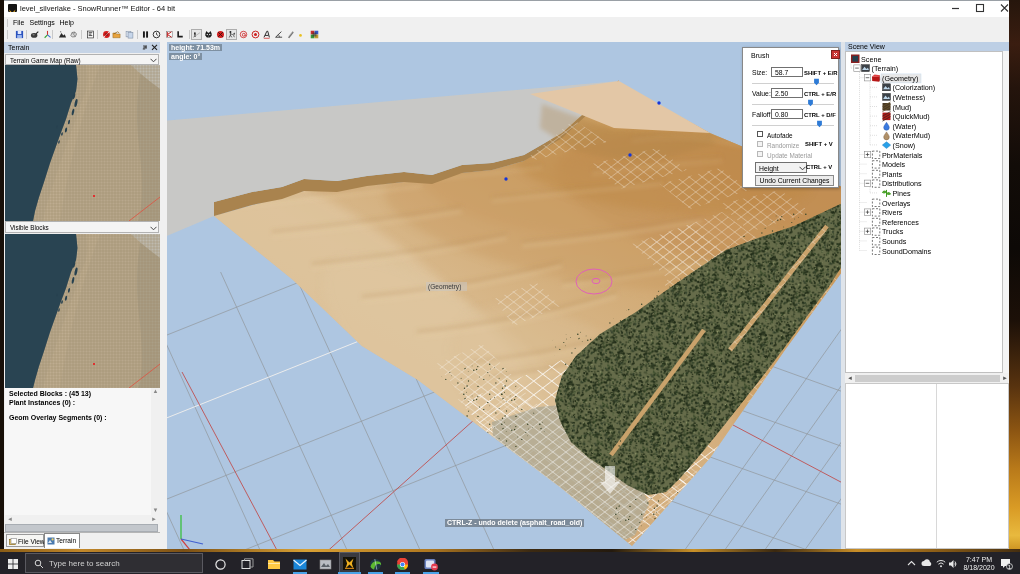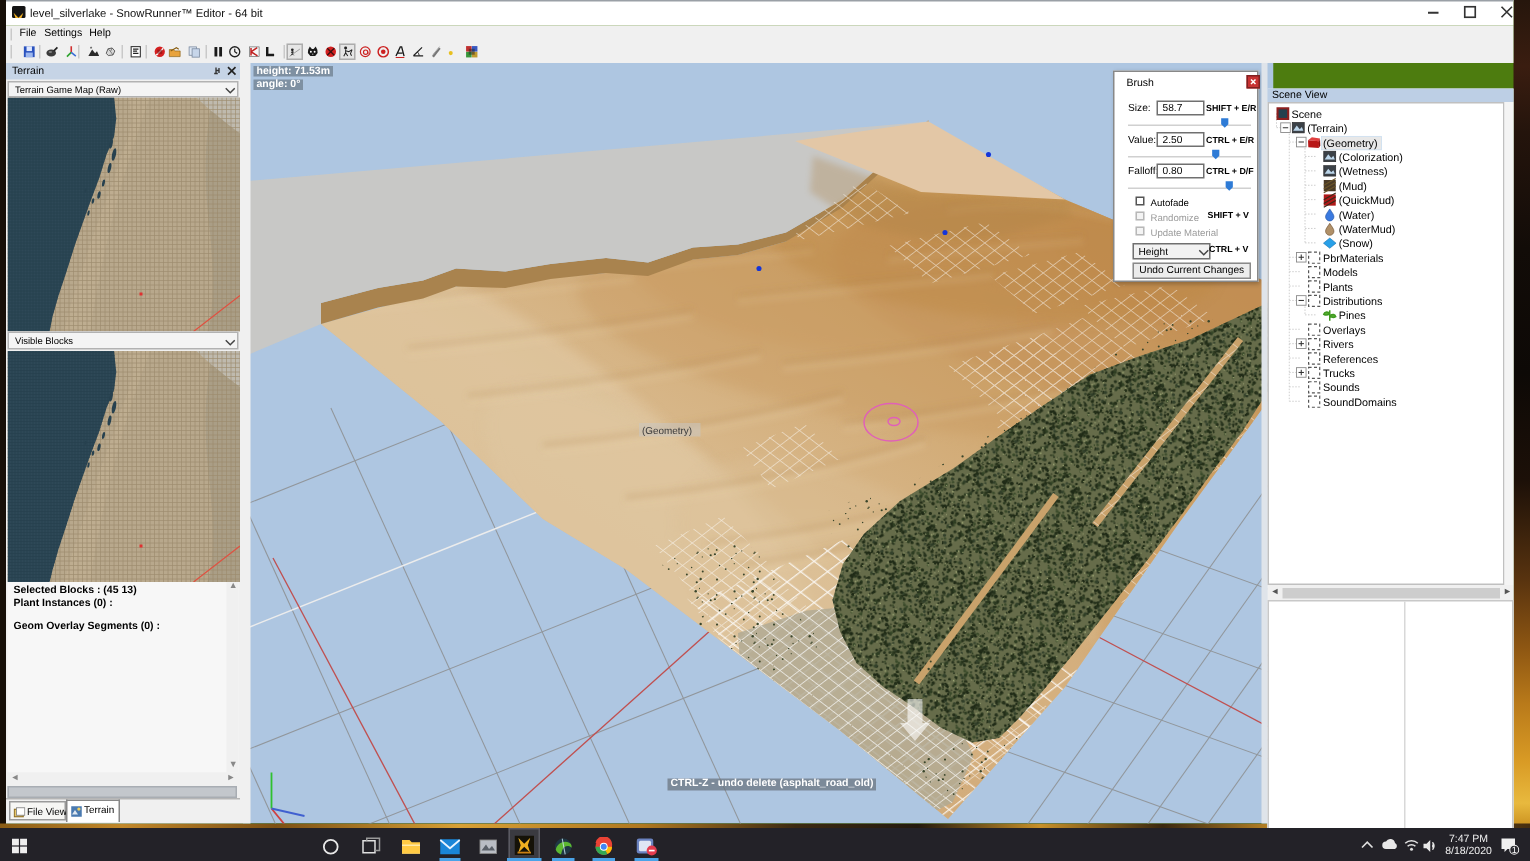--- a/index.html
+++ b/index.html
@@ -1347,21 +1347,21 @@
             <path d="M0.5 0.8 L3.5 3.8 L6.5 0.8" stroke="#444" stroke-width="1" fill="none"></path>
           </svg>
       </div>
       <div class="txt" style="left:63px;top:115.5px;font-size:5.9px;font-weight:bold;color:#000;">CTRL + V</div>
 
       <div class="abs" style="left:12px;top:126.5px;width:79px;height:11px;background:#ececec;border:1px solid #8a8a8a;box-sizing:border-box;text-align:center;font-size:6.8px;line-height:9.5px;color:#000;">Undo Current Changes</div>
     </div>
 
     <div class="abs" style="left:837px;top:42px;width:4px;height:507px;background:#dfe4ea;"></div>
 
-    <div class="abs" id="rightpanel" style="left:841px;top:42px;width:163.5px;height:507px;background:#f0f0f0;margin-top:17px;">
+    <div class="abs" id="rightpanel" style="left:841px;top:42px;width:163.5px;height:507px;background:#f0f0f0;">
       <div class="abs" style="left:0;top:0;width:163.5px;height:9px;background:#bdcfe5;">
         <div class="txt" style="left:3px;top:0.8px;font-size:7px;color:#000;">Scene View</div>
       </div>
       <div class="abs" id="scenetree" style="left:0;top:9px;width:158px;height:322px;background:#ffffff;border:1px solid #c0c0c0;box-sizing:border-box;">
           <svg class="abs" style="left:0;top:0;" width="156" height="320" viewBox="0 0 156 320">
 <g stroke="#c8c8c8" stroke-width="0.6" stroke-dasharray="1,1">
 <line x1="5" y1="6.5" x2="5" y2="16.1"></line>
               <line x1="5" y1="16.1" x2="11" y2="16.1"></line>
 <line x1="13.5" y1="20.1" x2="13.5" y2="198.5"></line>
 <line x1="13.5" y1="25.7" x2="21" y2="25.7"></line>
@@ -1470,20 +1470,27 @@
 
   <div class="abs" id="taskbar" style="left:0;top:552px;width:1020px;height:22px;background:#232228;">
 
     <svg class="abs" style="left:8px;top:6.5px;" width="10" height="10" viewBox="0 0 10 10">
       <rect x="0" y="0" width="4.6" height="4.6" fill="#eee"></rect>
         <rect x="5.4" y="0" width="4.6" height="4.6" fill="#eee"></rect>
       <rect x="0" y="5.4" width="4.6" height="4.6" fill="#eee"></rect>
         <rect x="5.4" y="5.4" width="4.6" height="4.6" fill="#eee"></rect>
     </svg>
 
+    <div class="abs" style="left:25px;top:1px;width:178px;height:20px;background:#2f2e33;border:1px solid #5a5960;box-sizing:border-box;">
+      <svg class="abs" style="left:8px;top:5px;" width="10" height="10" viewBox="0 0 10 10">
+        <circle cx="4" cy="4" r="2.8" fill="none" stroke="#d8d8d8" stroke-width="1"></circle>
+        <line x1="6.2" y1="6.2" x2="9" y2="9" stroke="#d8d8d8" stroke-width="1"></line>
+      </svg>
+      <div class="txt" style="left:23px;top:5px;font-size:8px;color:#cfcfcf;">Type here to search</div>
+    </div>
     <svg class="abs" style="left:214px;top:6px;" width="13" height="13" viewBox="0 0 13 13">
         <circle cx="6.5" cy="6.5" r="4.6" fill="none" stroke="#e8e8e8" stroke-width="1.2"></circle>
       </svg>
 <svg class="abs" style="left:241px;top:6px;" width="13" height="13" viewBox="0 0 13 13">
         <rect x="1" y="2.5" width="8" height="8" fill="none" stroke="#e0e0e0" stroke-width="1"></rect>
         <path d="M3.5 2.5 L3.5 0.8 L12 0.8 L12 9 L9 9" fill="none" stroke="#9a9a9a" stroke-width="1"></path>
       </svg>
 <svg class="abs" style="left:267px;top:6px;" width="14" height="13" viewBox="0 0 14 13">
         <path d="M1 2 L6 2 L7.5 3.5 L13 3.5 L13 11 L1 11 Z" fill="#ffca44"></path>
         <path d="M1 5 L13 5 L13 11 L1 11 Z" fill="#ffe9a8"></path>

